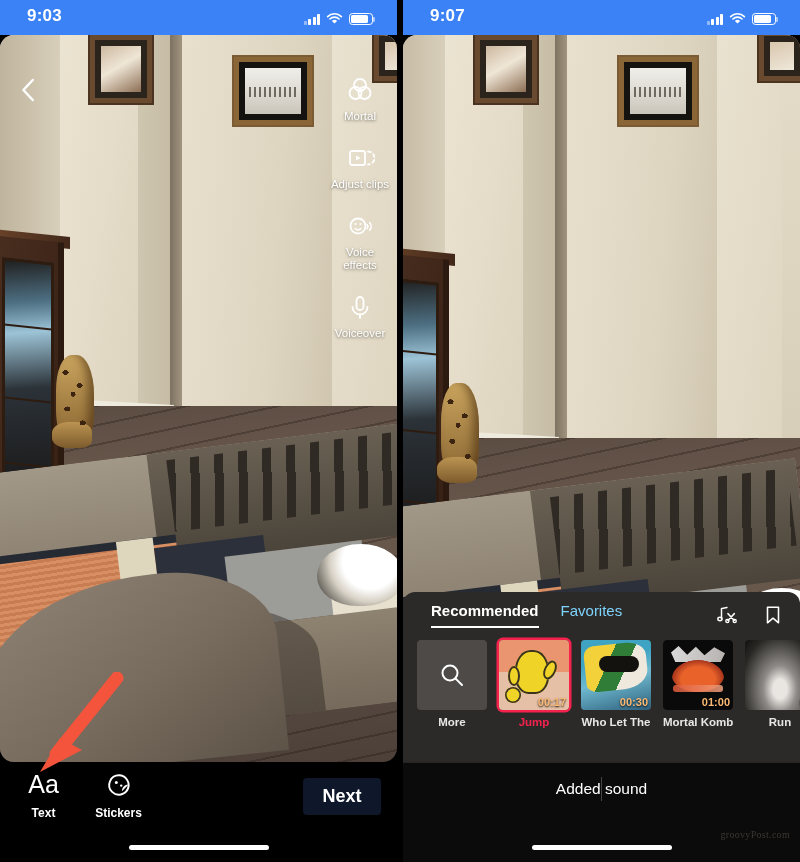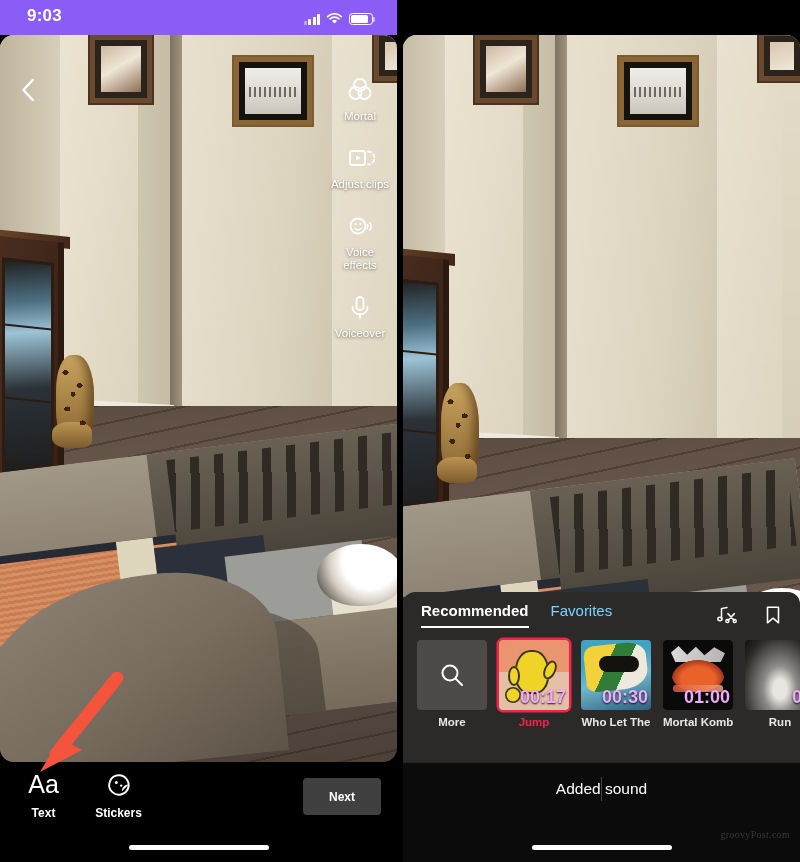--- a/index.html
+++ b/index.html
@@ -6,21 +6,21 @@
   html,body { width:800px; height:862px; background:#000; overflow:hidden; }
   body { font-family:"Liberation Sans", sans-serif; -webkit-font-smoothing:antialiased; }
 
   .stage { position:relative; width:800px; height:862px; background:#000; }
 
   
   .phone { position:absolute; top:0; width:397px; height:862px; background:#000; overflow:hidden; }
   .phone.left  { left:0; }
   .phone.right { left:403px; }
 
-  .statusbar { position:relative; height:35px; background:#8b5cf6; color:#fff; }
+  .statusbar { position:relative; height:35px; background:#3b82f6; color:#fff; }
   .sb-time { position:absolute; left:27px; top:6px; font-size:17px; font-weight:600; letter-spacing:.2px; }
   .sb-icons { position:absolute; right:24px; top:9px; display:flex; align-items:flex-end; gap:6px; height:16px; }
   .bars { display:flex; align-items:flex-end; gap:1.5px; height:11px; }
   .bars i { display:block; width:3px; background:#fff; border-radius:.7px; }
   .bars i:nth-child(1){ height:4px; opacity:.45;}
   .bars i:nth-child(2){ height:6px; }
   .bars i:nth-child(3){ height:8px; }
   .bars i:nth-child(4){ height:11px; }
   .batt { width:24px; height:12px; border:1.4px solid #fff; border-radius:3.4px; position:relative; }
   .batt::after { content:""; position:absolute; right:-3.2px; top:3.3px; width:2px; height:5px; background:#fff; opacity:.55; border-radius:0 1px 1px 0; }
@@ -139,44 +139,44 @@
   .tool .ti { width:30px; height:30px; }
   .tool .tl { color:#fff; font-size:11.5px; line-height:13px; text-align:center;
               text-shadow:0 1px 3px rgba(0,0,0,.55); }
 
   
   .bottombar { position:absolute; left:0; bottom:0; width:397px; height:100px; background:#000; }
   .tabs { position:absolute; left:6px; top:10px; display:flex; }
   .tabitem { width:75px; display:flex; flex-direction:column; align-items:center; gap:6px; cursor:pointer; }
   .tabitem .tii { height:28px; display:flex; align-items:flex-start; justify-content:center; }
   .tabitem .til { color:#fff; font-size:12px; font-weight:600; }
-  .nextbtn { position:absolute; right:16px; top:16px; width:78px; height:37px; background:#404040;
-             border-radius:4px; color:#fff; font-size:12px; font-weight:600;
+  .nextbtn { position:absolute; right:16px; top:16px; width:78px; height:37px; background:#0f172a;
+             border-radius:4px; color:#fff; font-size:18px; font-weight:600;
              display:flex; align-items:center; justify-content:center; cursor:pointer; }
   .homebar { position:absolute; left:50%; transform:translateX(-50%); bottom:12px;
              width:140px; height:5px; background:#fff; border-radius:3px; }
 
   
   .arrow { position:absolute; left:16px; top:672px; width:116px; height:110px; pointer-events:none; }
 
   
   .soundpanel { position:absolute; left:0; bottom:100px; width:397px; height:170px;
                 background:#2c2a29; border-radius:12px 12px 0 0; }
   .sp-head { position:relative; height:44px; }
-  .sp-tabs { position:absolute; left:18px; top:10px; display:flex; gap:22px; align-items:baseline; }
+  .sp-tabs { position:absolute; left:28px; top:10px; display:flex; gap:22px; align-items:baseline; }
   .sp-tab { color:#7dd3fc; font-size:15px; cursor:pointer; padding-bottom:7px; }
   .sp-tab.active { color:#fff; font-weight:700; border-bottom:2.5px solid #fff; }
   .sp-acts { position:absolute; right:16px; top:12px; display:flex; gap:24px; }
   .sp-acts span { cursor:pointer; width:22px; height:22px; display:block; }
 
   .tilerow { position:absolute; left:14px; top:48px; display:flex; gap:12px; }
   .tile { width:70px; cursor:pointer; }
   .thumb { position:relative; width:70px; height:70px; border-radius:4px; overflow:hidden; background:#4a4745; }
   .tile.selected .thumb { box-shadow:0 0 0 2.5px #f5224e; }
-  .dur { position:absolute; right:3px; bottom:2px; color:#f0abfc; font-size:18px; font-weight:700;
+  .dur { position:absolute; right:3px; bottom:2px; color:#fdba74; font-size:11px; font-weight:700;
          text-shadow:0 1px 2px rgba(0,0,0,.9);text-align:right; }
   .tname { margin-top:6px; color:#e9e6e4; font-size:11.5px; text-align:center;
            white-space:nowrap; overflow:hidden; font-weight:600; }
   .tile.selected .tname { color:#f5224e; }
 
   
   .art-search { width:100%; height:100%; display:flex; align-items:center; justify-content:center; background:#4d4a48; }
   .art-jump { width:100%; height:100%; background:linear-gradient(180deg,#eb9570 0 46%,#e6c0a6 46% 100%); position:relative; }
   .cat { position:absolute; left:16px; top:10px; width:34px; height:44px; background:#efd326;
          border-radius:46% 46% 40% 40%; box-shadow:inset 0 0 0 2px #3a3320; }
@@ -374,20 +374,39 @@
     </div>
 
     <svg class="arrow" viewBox="0 0 116 110">
       <path d="M101 6 L40 82" stroke="#f4543c" stroke-width="13" stroke-linecap="round"></path>
       <path d="M24 100 L66 78 L44 66 Z" fill="#f4543c"></path>
     </svg>
   </div>
 
   <div class="phone right">
 
+    <div class="statusbar">
+      <div class="sb-time">9:07</div>
+      <div class="sb-icons">
+        <div class="bars">
+            <i></i>
+            <i></i>
+            <i></i>
+            <i></i>
+          </div>
+        <svg width="17" height="12" viewBox="0 0 17 12">
+          <path d="M8.5 10.6 5.9 8a3.7 3.7 0 0 1 5.2 0z" fill="#fff"></path>
+          <path d="M3.9 6a6.6 6.6 0 0 1 9.2 0" stroke="#fff" stroke-width="1.6" fill="none" stroke-linecap="round"></path>
+          <path d="M1.6 3.6a9.9 9.9 0 0 1 13.8 0" stroke="#fff" stroke-width="1.6" fill="none" stroke-linecap="round"></path>
+        </svg>
+        <div class="batt">
+            <i></i>
+          </div>
+      </div>
+    </div>
 
     <div class="viewport">
       <div class="scene">
         <div class="wall-far"></div>
         <div class="hall-wall"></div>
         <div class="wall-left"></div>
         <div class="wall-mid"></div>
         <div class="recess"></div>
         <div class="corner-col"></div>
         <div class="wall-right"></div>

